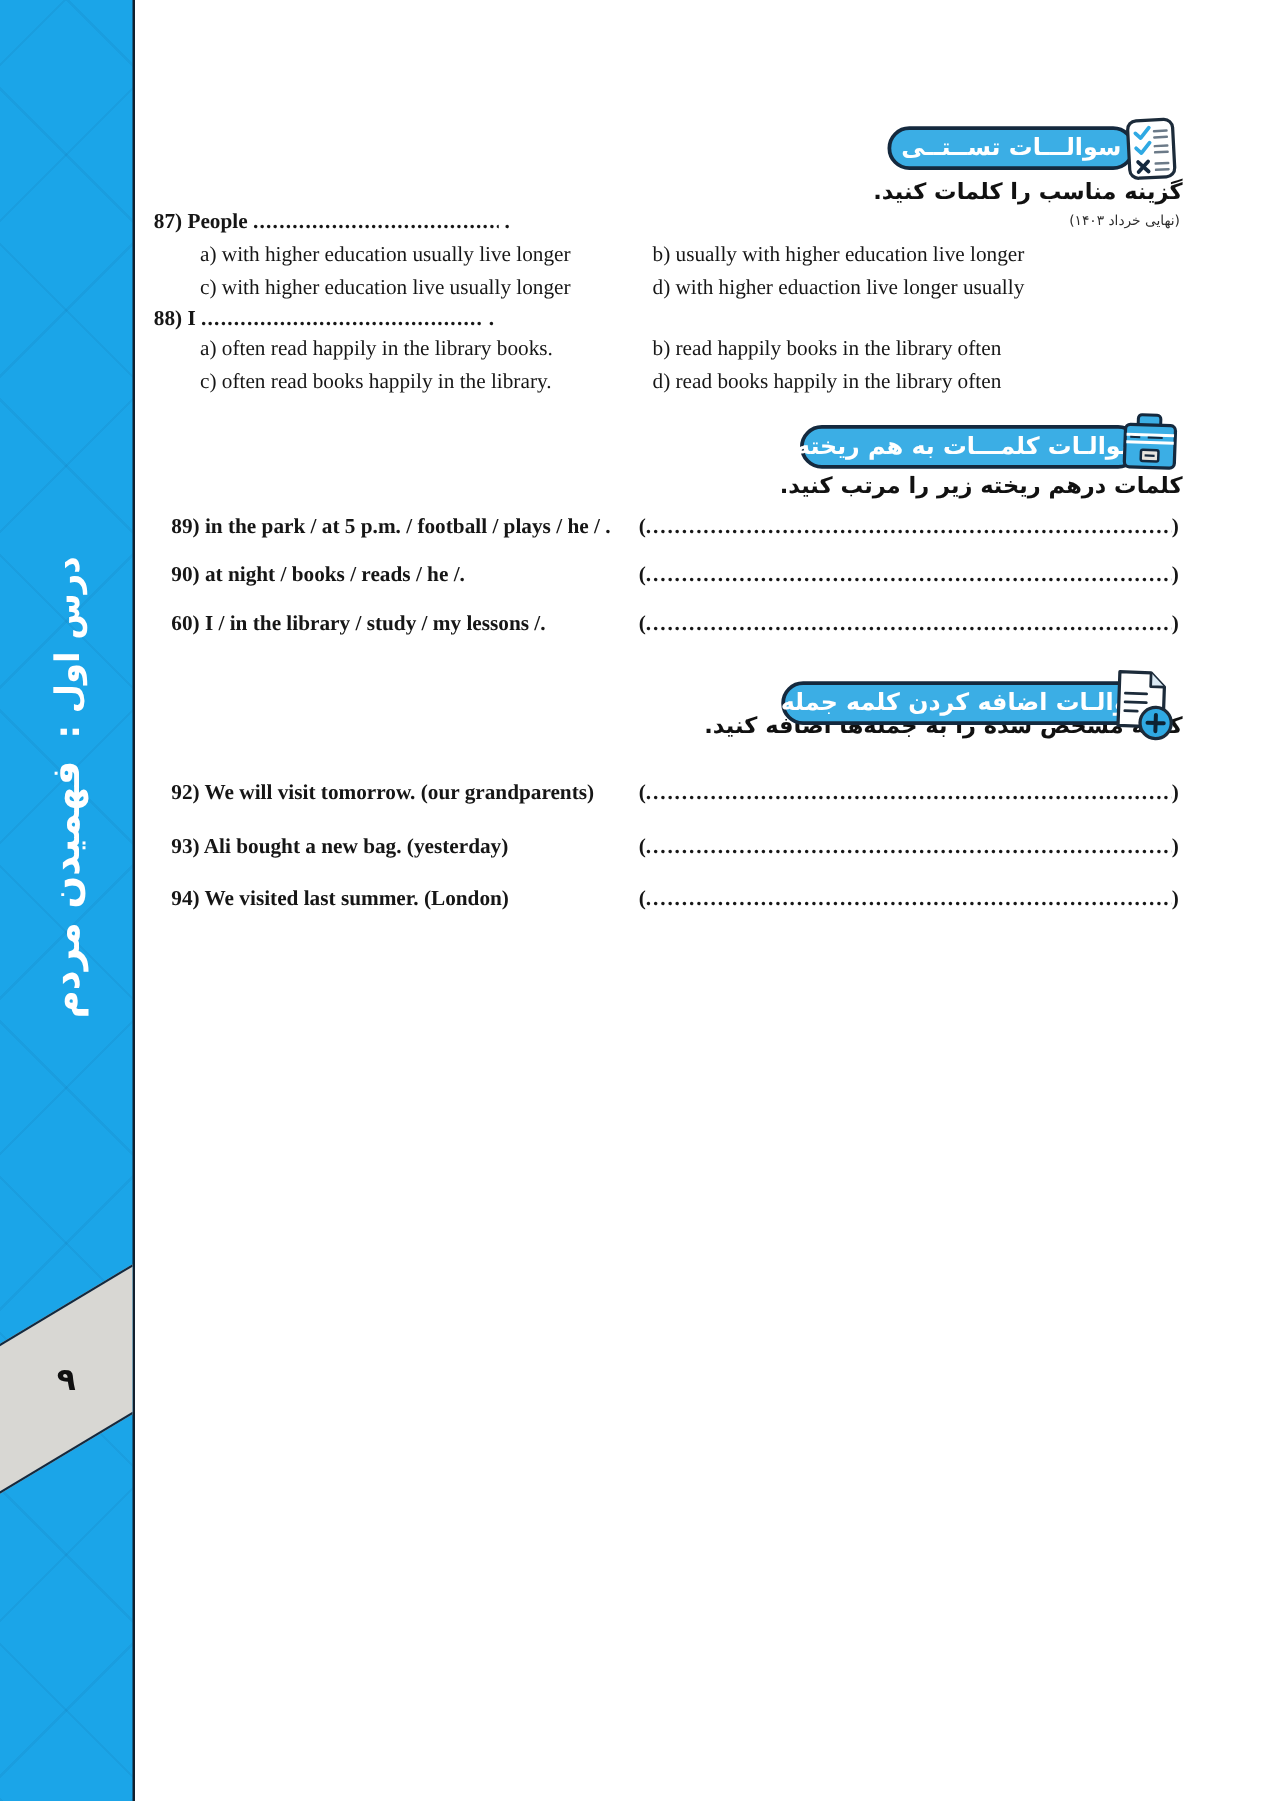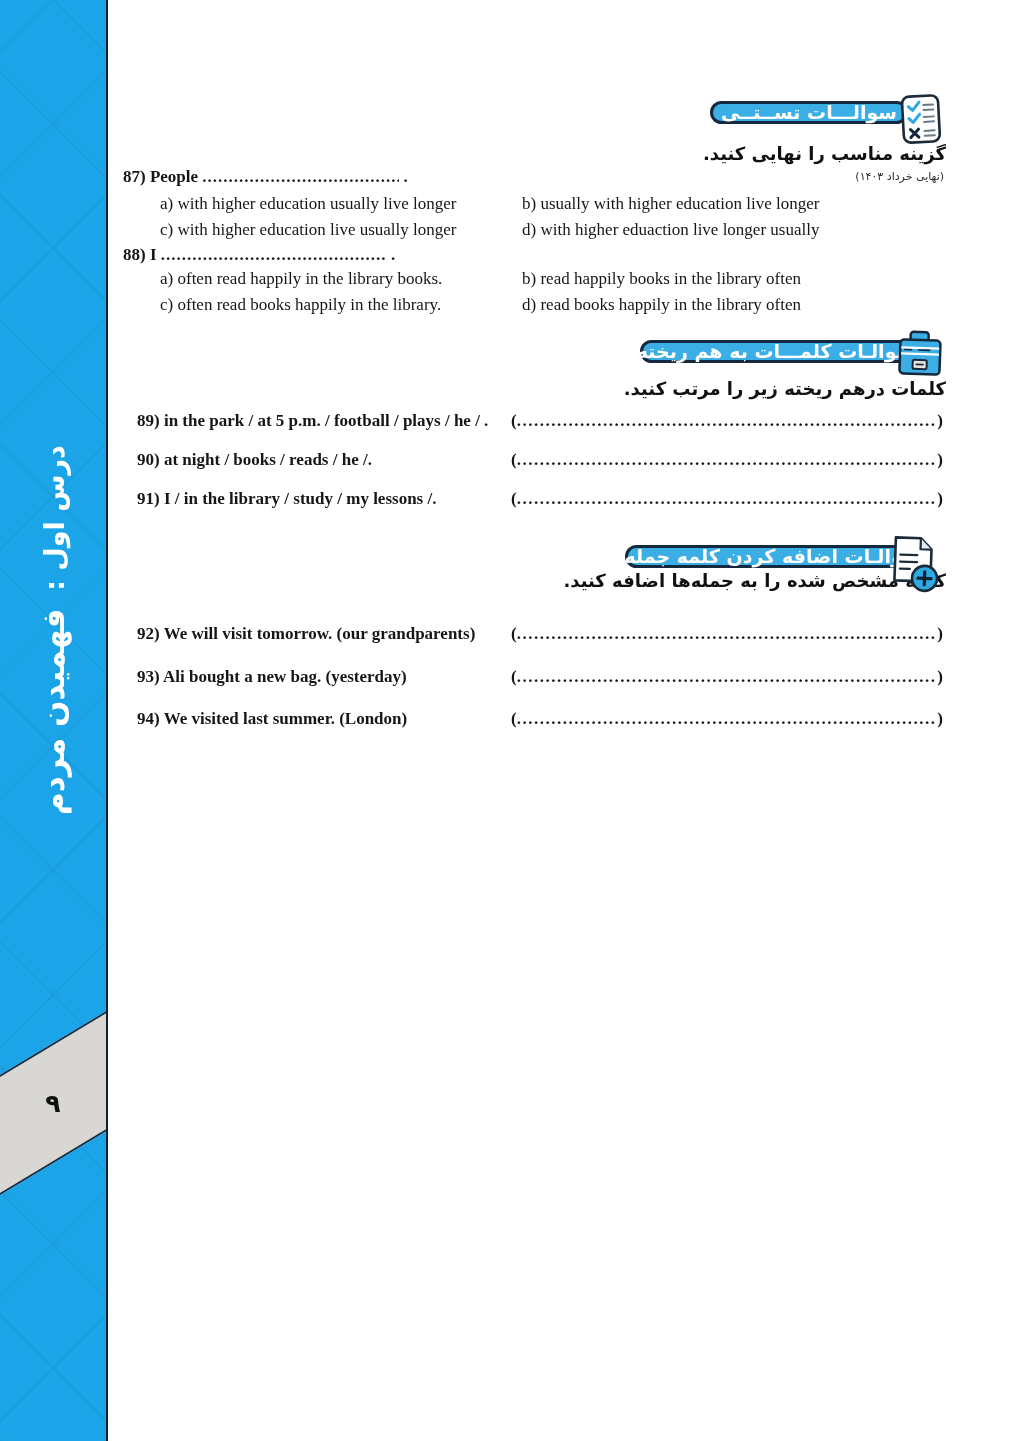--- a/index.html
+++ b/index.html
@@ -36,21 +36,21 @@
     width:100%;height:100%;display:flex;align-items:center;justify-content:center;
     transform:skewY(31deg);
   }
   .pagenum-text{
     font-family:"DejaVu Sans",sans-serif;font-weight:700;font-size:25px;color:#101010;
   }
   
   .main{position:absolute;left:108px;top:0;width:922px;height:100%;}
   
   .pill{
-    position:absolute;height:23px;border-radius:20px;
+    position:absolute;height:35px;border-radius:20px;
     background:#3BAEE5;border:3px solid #14293E;box-sizing:border-box;
     display:flex;align-items:center;justify-content:center;
     z-index:1;
   }
   .pill span{
     color:#ffffff;font-family:"DejaVu Sans",sans-serif;font-weight:700;
     font-size:19px;line-height:1;direction:rtl;white-space:nowrap;padding:0 14px;
   }
   .badge-icon{position:absolute;z-index:2;}
   .pill-1{left:602px;top:101px;width:198px;}
@@ -131,21 +131,21 @@
     </div>
     <svg class="badge-icon icon-1" width="48" height="54" viewBox="0 0 48 54">
       <g transform="rotate(-3 24 27)">
         <rect x="5" y="3" width="36" height="46" rx="7" fill="#ffffff" stroke="#1c2b3a" stroke-width="2.6"></rect>
         <path d="M11 13 l4 4 7 -8" fill="none" stroke="#2FA9E3" stroke-width="3" stroke-linecap="round" stroke-linejoin="round"></path>
         <path d="M11 25 l4 4 7 -8" fill="none" stroke="#2FA9E3" stroke-width="3" stroke-linecap="round" stroke-linejoin="round"></path>
         <path d="M12 36 l8 8 M20 36 l-8 8" fill="none" stroke="#14293E" stroke-width="3" stroke-linecap="round"></path>
         <path d="M26 12 h10 M26 17 h10 M26 24 h10 M26 29 h10 M26 38 h10 M26 43 h10" stroke="#6b7a88" stroke-width="2" stroke-linecap="round"></path>
       </g>
     </svg>
-    <div class="instr instr-1">گزینه مناسب را نهایی کنید.</div>
+    <div class="instr instr-1">گزینه مناسب را کلمات کنید.</div>
     <div class="note">(نهایی خرداد ۱۴۰۳)</div>
 
     <div class="q-stem q87">
       <span>87)</span>
       <span>People</span>
       <span class="blank blank-87">............................................................</span>
       <span>.</span>
     </div>
     <div class="opt col-a r1">
       <span>a)</span>
@@ -219,21 +219,21 @@
         <span>at night / books / reads / he /.</span>
       </span>
       <span class="leader">
         <span class="paren">(</span>
         <span class="dots">........................................................................................................................................</span>
         <span class="paren">)</span>
       </span>
     </div>
     <div class="fill-row f91">
       <span class="stem">
-        <span>91)</span>
+        <span>60)</span>
         <span>I / in the library / study / my lessons /.</span>
       </span>
       <span class="leader">
         <span class="paren">(</span>
         <span class="dots">........................................................................................................................................</span>
         <span class="paren">)</span>
       </span>
     </div>
 
     <div class="pill pill-3">

